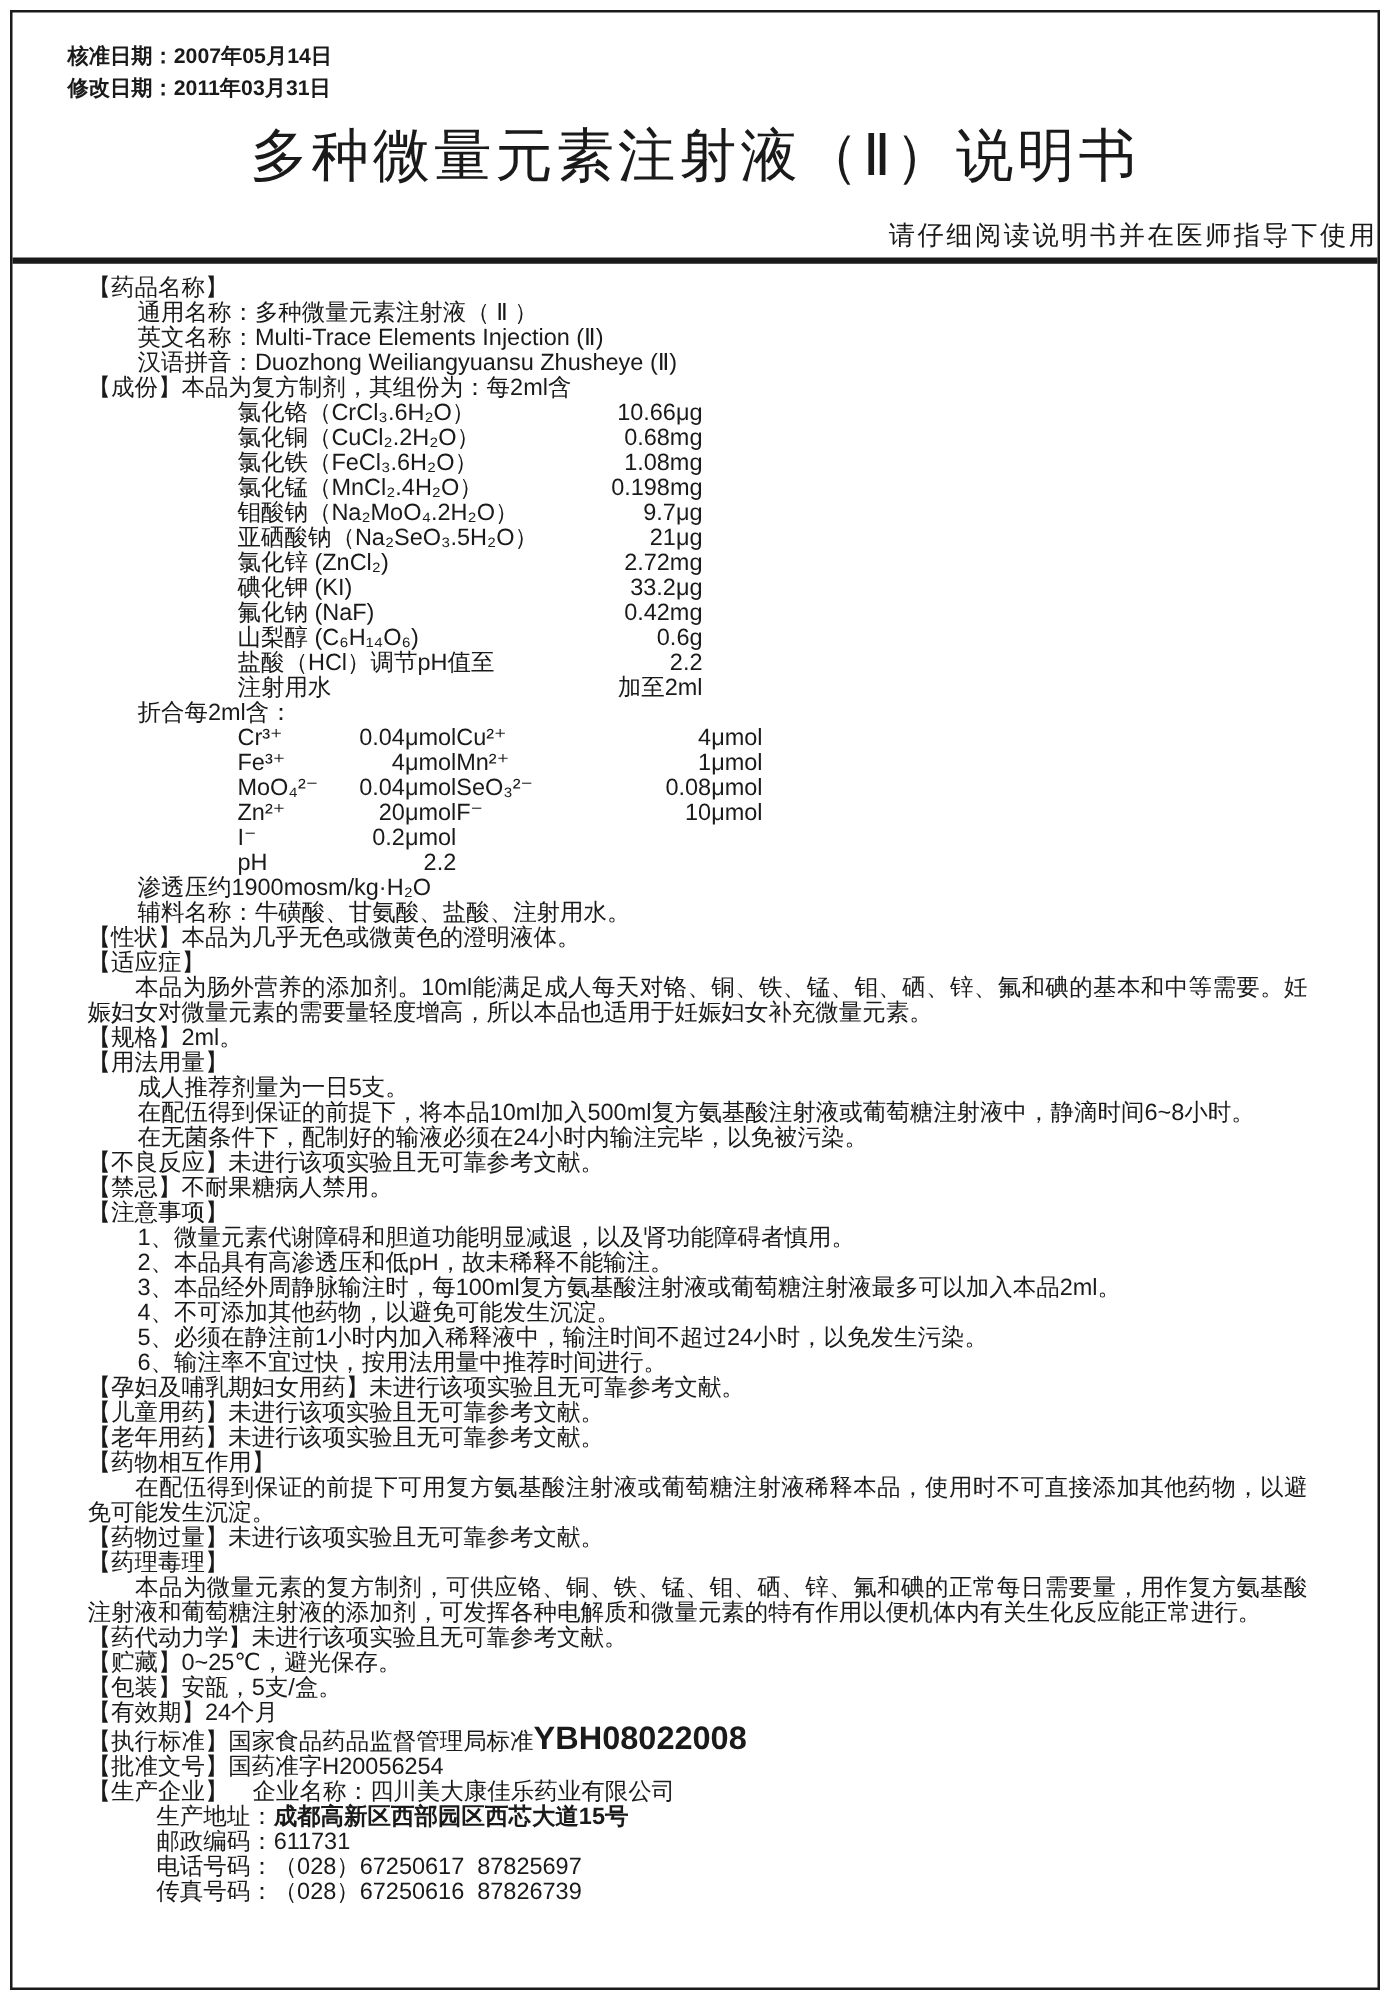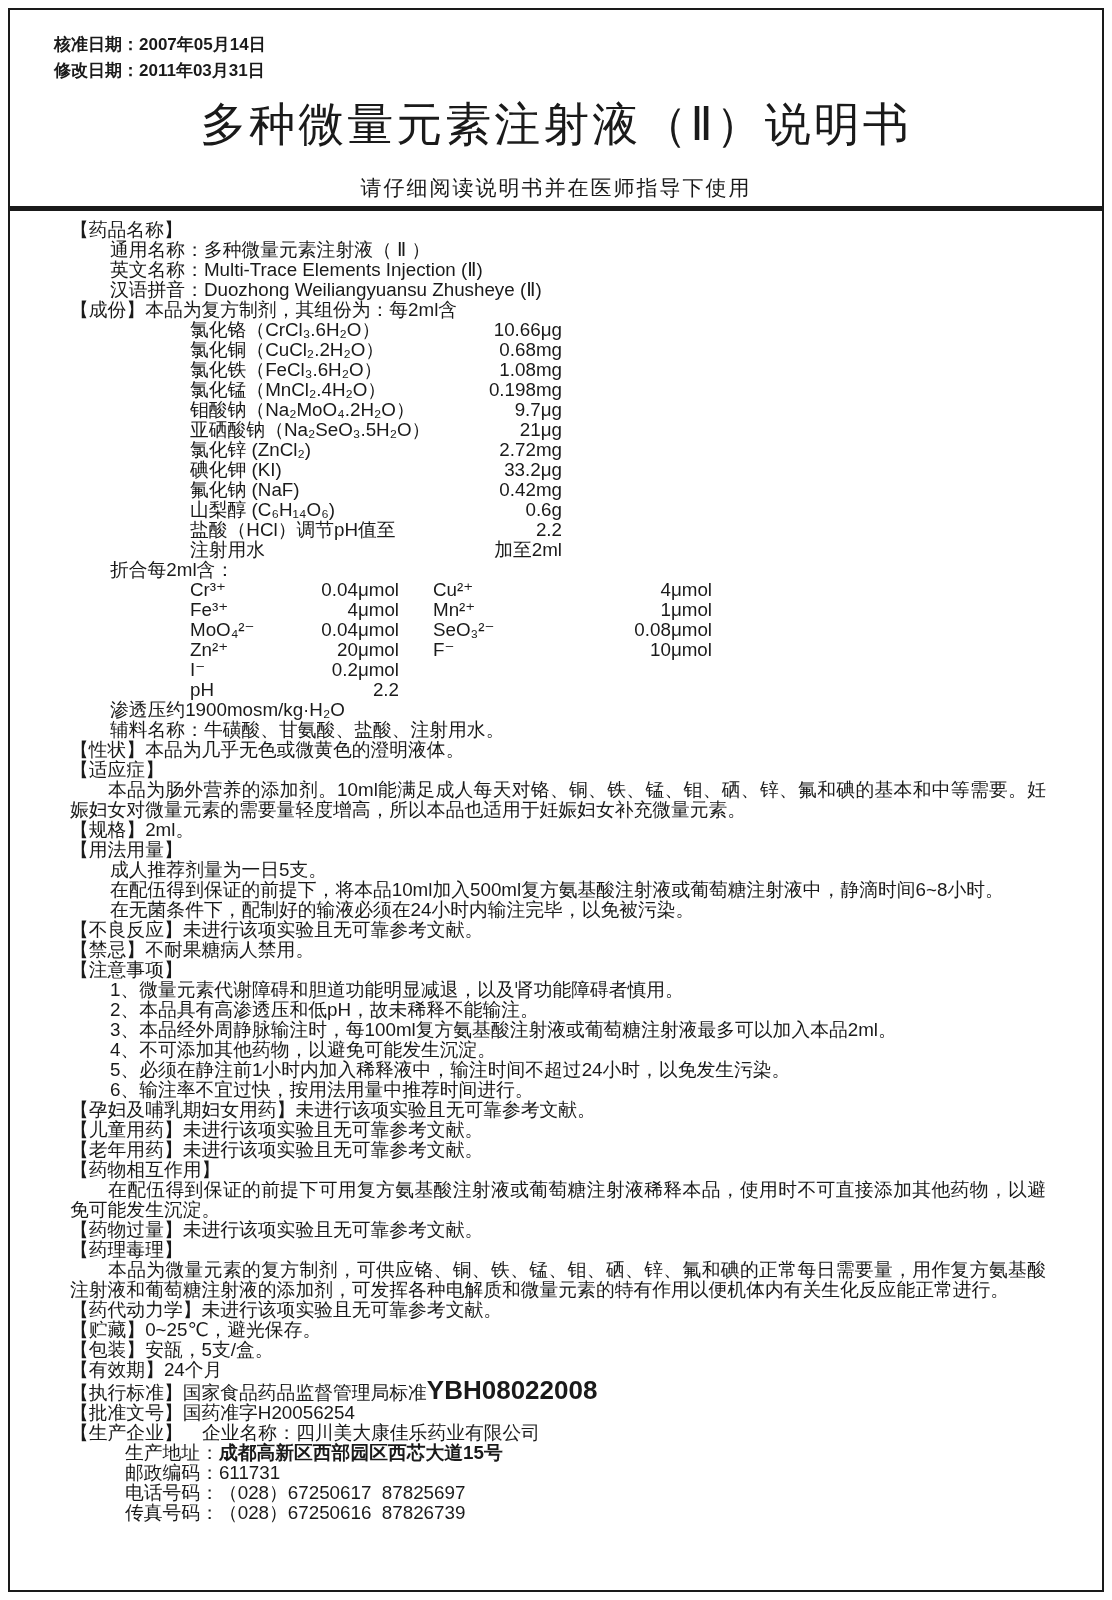--- a/index.html
+++ b/index.html
@@ -2,28 +2,28 @@
 <html><head>
 <meta charset="utf-8">
 <style>
   html,body{margin:0;padding:0;background:#ffffff;}
   .page{position:relative;width:1112px;height:1600px;background:#ffffff;color:#1a1a1a;
         font-family:"Liberation Sans","DejaVu Sans",sans-serif;overflow:hidden;}
   .sheet{position:absolute;top:8px;left:8px;right:8px;bottom:8px;border:2px solid #1a1a1a;}
   .dates{position:absolute;top:22px;left:44px;font-size:17px;font-weight:bold;line-height:26px;}
   .title{position:absolute;top:84px;left:0;right:0;text-align:center;font-size:46px;
          letter-spacing:3px;white-space:nowrap;}
-  .subtitle{position:absolute;top:164px;left:0;right:0;text-align:center;font-size:21px;letter-spacing:2px;}
+  .subtitle{position:absolute;top:164px;left:0;right:0;text-align:right;font-size:21px;letter-spacing:2px;}
   .rule{position:absolute;top:196px;left:0;right:0;height:5px;background:#1a1a1a;}
   .content{position:absolute;top:210px;left:60px;right:56px;font-size:18.8px;line-height:20px;}
   .line{white-space:nowrap;}
   .ind1{margin-left:40px;}
   .para{text-indent:38px;text-align:justify;}
   .ing-row{display:flex;justify-content:space-between;width:372px;margin-left:120px;}
-  .ion-row{display:grid;grid-template-columns:95px 80px 150px 95px;margin-left:120px;gap:34px;}
+  .ion-row{display:grid;grid-template-columns:95px 80px 150px 95px;margin-left:120px;}
   .ion-row .v1,.ion-row .v2{text-align:right;}
   .ion-row .i2{}
   .std-code{font-weight:bold;font-size:26px;}
   .bold{font-weight:bold;}
   .mfg-first{display:flex;}
   .mfg-first .hdr{width:132px;flex:0 0 132px;}
   .mfg-ind{margin-left:55px;white-space:pre-wrap;}
 </style>
 </head>
 <body>

